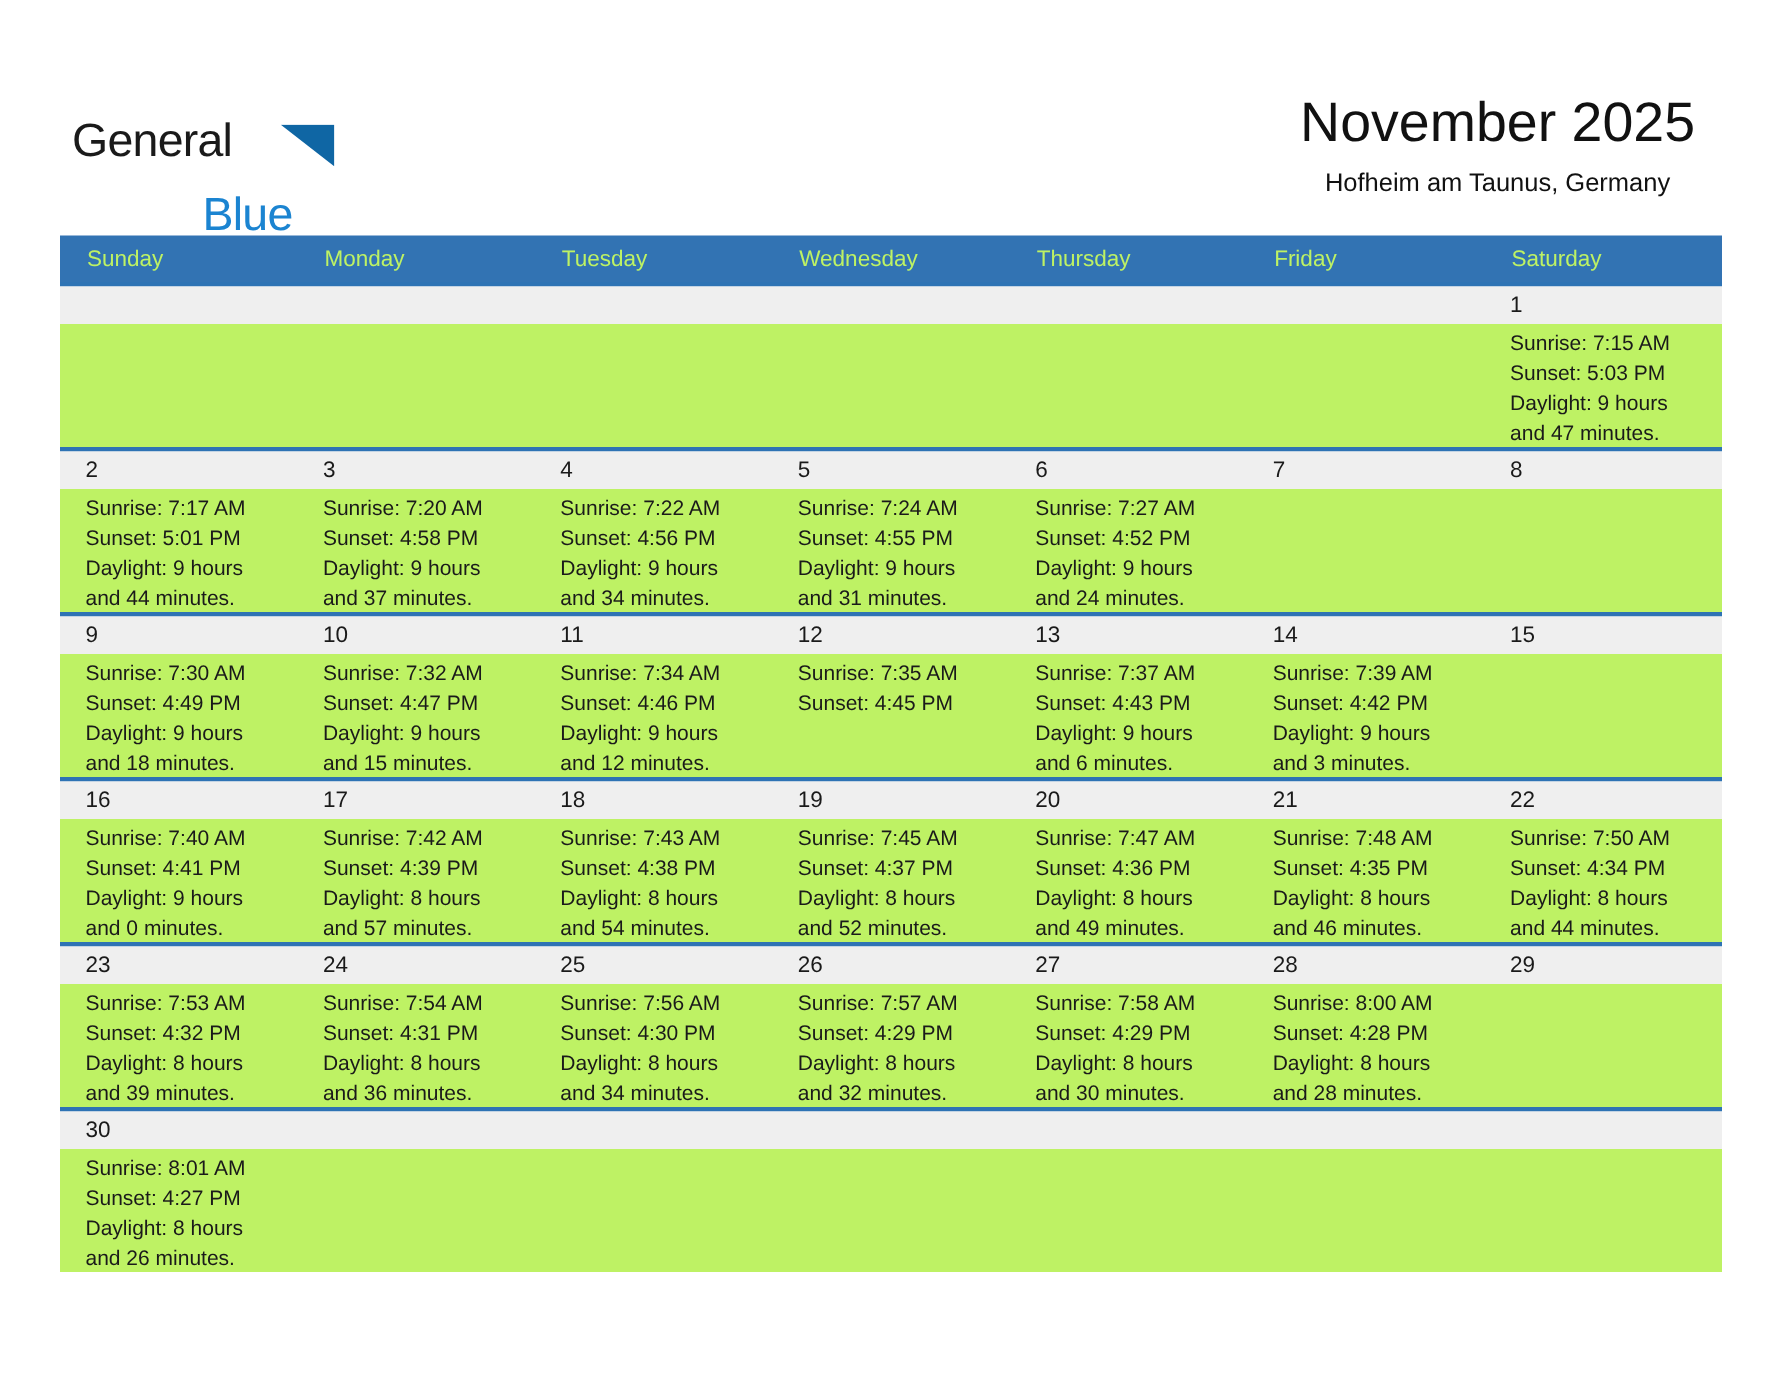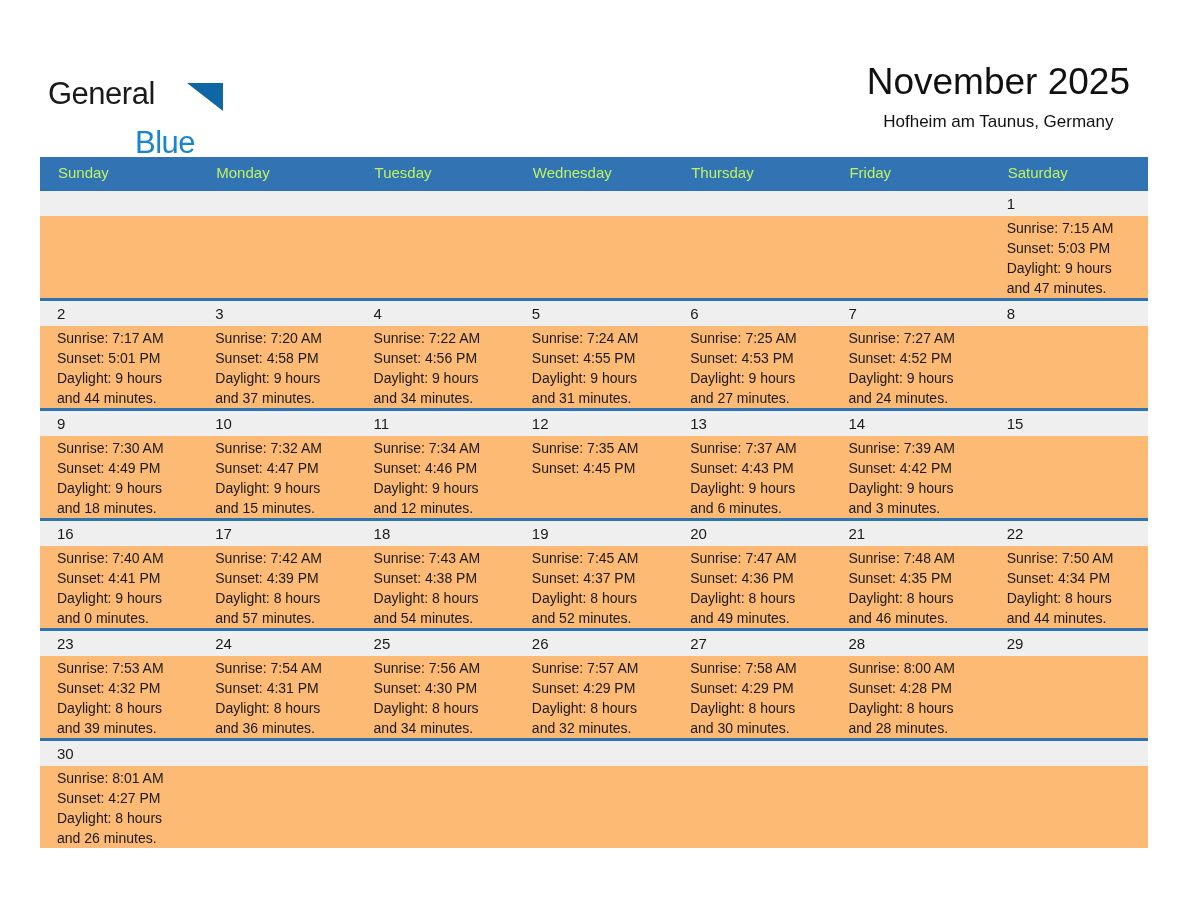--- a/index.html
+++ b/index.html
@@ -45,21 +45,21 @@
   .weekday-cell{color:#bef264;font-size:15px;padding-left:18px;}
 
   .week{border-top:3px solid var(--row-border);}
   .band{
     display:grid;grid-template-columns:repeat(7,1fr);
     background:var(--band-bg);height:25px;align-items:center;
   }
   .day-num{font-size:15px;padding-left:17px;color:var(--text);}
   .details{
     display:grid;grid-template-columns:repeat(7,1fr);
-    min-height:82px;background:#fdba74;
+    min-height:82px;background:#bef264;
   }
   .day-cell{padding:2px 12px 0 17px;}
   .cell-line{font-size:14px;line-height:20px;color:var(--text);}
 </style>
 </head>
 <body>
 
 <div class="page">
 
   <div class="top-area">
@@ -136,25 +136,20 @@
               <div class="cell-line">Sunrise: 7:22 AM</div>
               <div class="cell-line">Sunset: 4:56 PM</div>
               <div class="cell-line">Daylight: 9 hours and 34 minutes.</div>
             </div>
             <div class="day-cell">
               <div class="cell-line">Sunrise: 7:24 AM</div>
               <div class="cell-line">Sunset: 4:55 PM</div>
               <div class="cell-line">Daylight: 9 hours and 31 minutes.</div>
             </div>
             <div class="day-cell">
-              <div class="cell-line">Sunrise: 7:25 AM</div>
-              <div class="cell-line">Sunset: 4:53 PM</div>
-              <div class="cell-line">Daylight: 9 hours and 27 minutes.</div>
-            </div>
-            <div class="day-cell">
               <div class="cell-line">Sunrise: 7:27 AM</div>
               <div class="cell-line">Sunset: 4:52 PM</div>
               <div class="cell-line">Daylight: 9 hours and 24 minutes.</div>
             </div>
           </div>
         </div>
         <div class="week">
           <div class="band">
             <div class="day-num">9</div>
             <div class="day-num">10</div>

